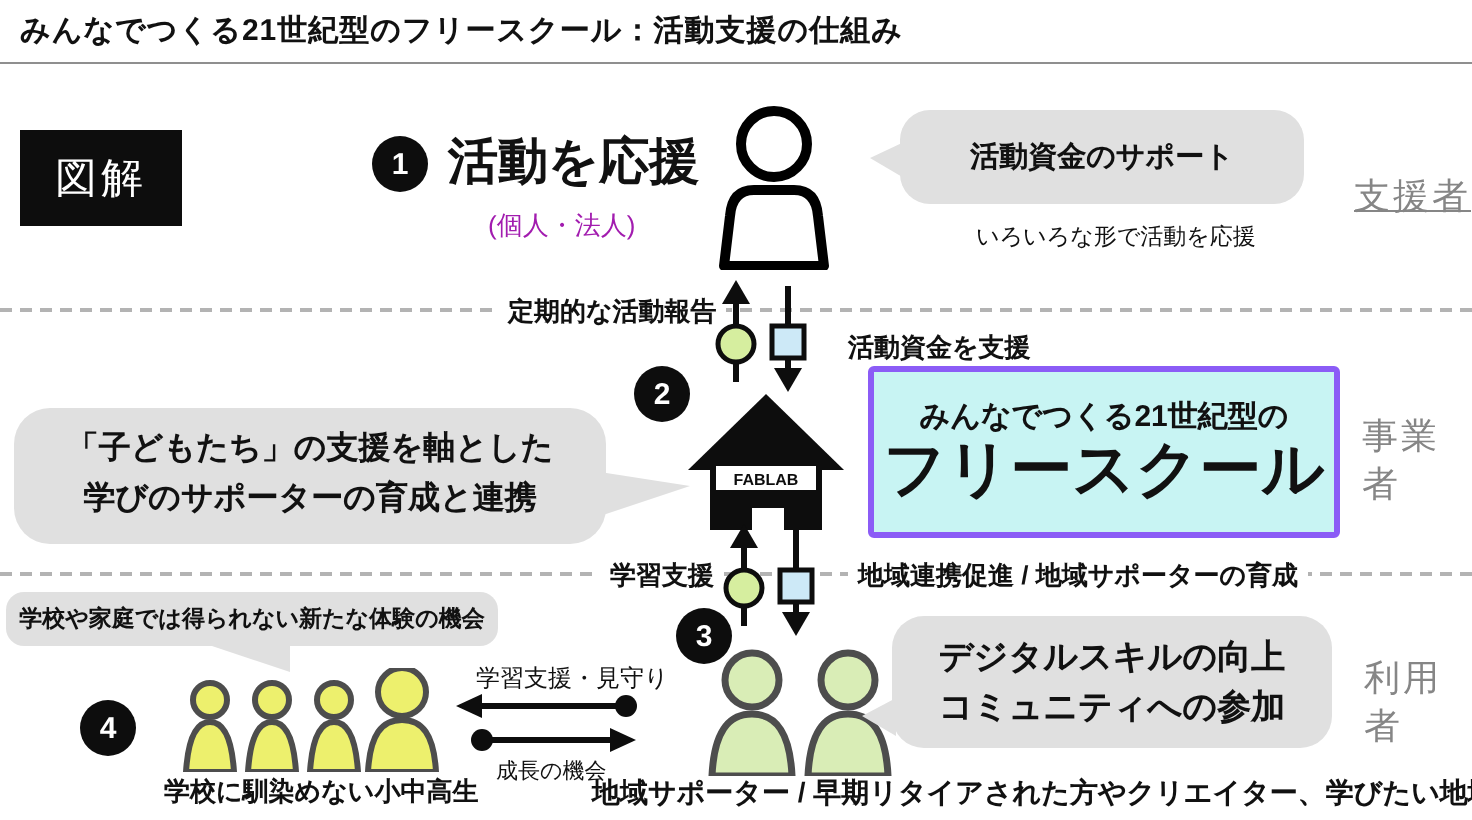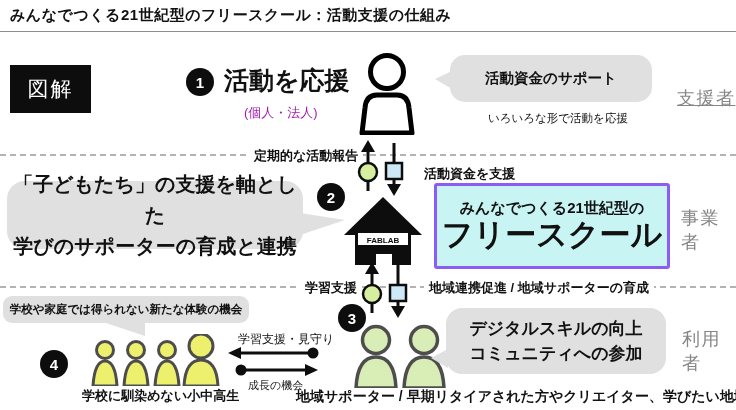--- a/index.html
+++ b/index.html
@@ -18,21 +18,21 @@
   .sub1{left:244px;top:104px;font-size:13px;color:#a21caf;}
   .bubble{background:#e0e0e0;border-radius:15px;display:flex;flex-direction:column;
           align-items:center;justify-content:center;font-weight:bold;text-align:center;}
   .bubble-top{left:450px;top:55px;width:202px;height:47px;font-size:14.5px;}
   .tail-l{position:absolute;left:-15px;top:16px;width:0;height:0;
           border-top:8px solid transparent;border-bottom:10px solid transparent;border-right:17px solid #e0e0e0;}
   .cap-top{left:488px;top:111px;font-size:11.5px;color:#111;}
   .role{font-size:18px;color:#868686;letter-spacing:1.5px;}
   .dash{left:0;width:736px;border-top:2px dashed #b3b3b3;}
   .dlabel{font-weight:bold;font-size:13px;background:#fff;padding:0 5px;white-space:nowrap;text-align:center;}
-  .bubble-op{left:7px;top:181px;width:296px;height:68px;font-size:20px;line-height:1.55;border-radius:18px;}
+  .bubble-op{left:7px;top:204px;width:296px;height:68px;font-size:16px;line-height:1.55;border-radius:18px;}
   .tail-r{position:absolute;right:-42px;top:32px;width:0;height:0;
           border-top:7px solid transparent;border-bottom:15px solid transparent;border-left:45px solid #e0e0e0;}
   .school{left:434px;top:183px;width:230px;height:80px;background:#c8f4f3;border:3px solid #8b5cf6;
           border-radius:3px;display:flex;flex-direction:column;align-items:center;justify-content:center;}
   .school-l1{font-size:15px;font-weight:bold;}
   .school-l2{font-size:31px;font-weight:bold;line-height:1.1;}
   .bubble-st{left:3px;top:296px;width:246px;height:27px;font-size:11.5px;border-radius:9px;}
   .tail-d{position:absolute;left:100px;top:26px;width:0;height:0;
           border-top:14px solid #e0e0e0;border-left:42px solid transparent;}
   .cap-st{left:82px;top:387px;font-size:13px;font-weight:bold;}

